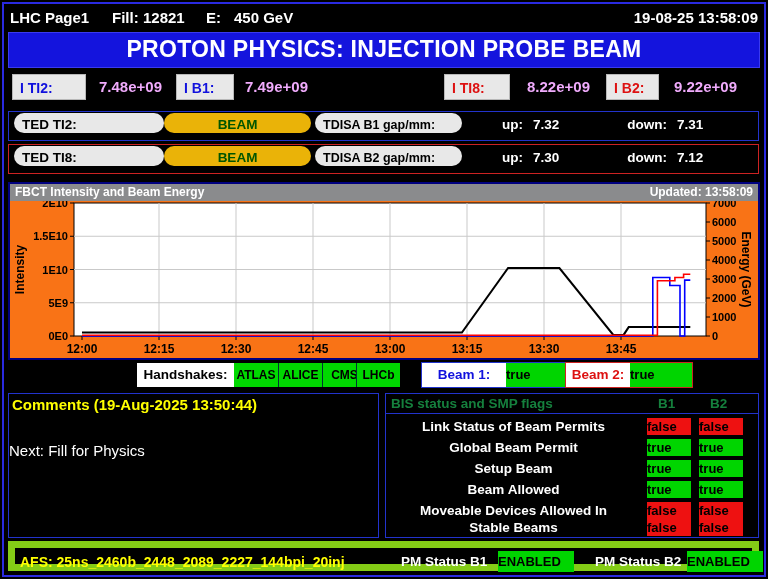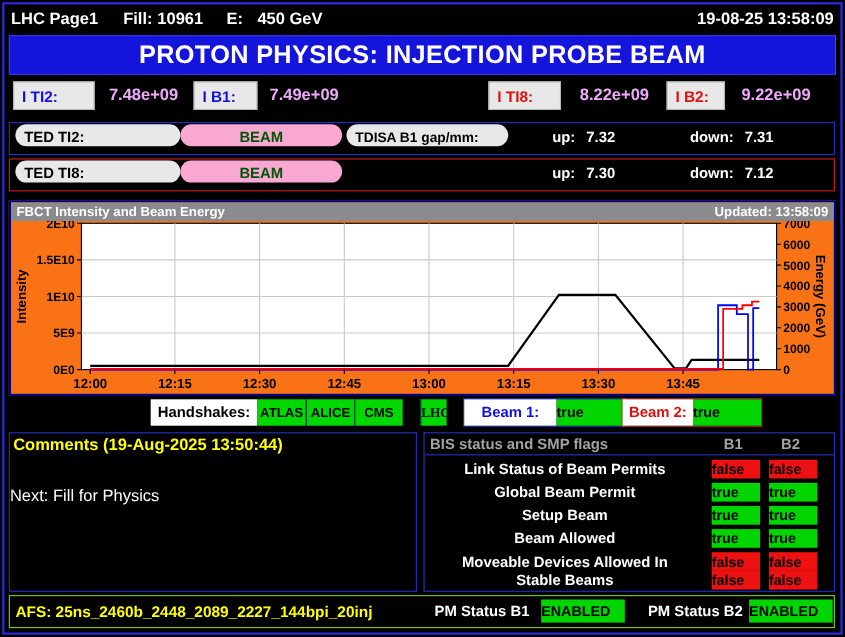--- a/index.html
+++ b/index.html
@@ -18,56 +18,56 @@
   
   .ibox{position:absolute;top:0;height:26px;background:#e8e8e8;border:1px solid #b8b8b8;
         font-size:14px;font-weight:bold;line-height:26px;padding-left:7px;box-sizing:border-box;}
   .ival{position:absolute;top:0;height:26px;color:#f0abfc;font-size:15px;font-weight:bold;line-height:26px;}
   .c-blue{color:#1111dd;}
   .c-red{color:#dd1111;}
   
   .tedrow{position:absolute;left:8px;right:9px;height:28px;background:#000;}
   .ted-cell{position:absolute;top:1px;height:20px;line-height:24px;font-size:13.5px;font-weight:bold;box-sizing:border-box;border-radius:10px;}
   .ted-label{background:#e8e8e8;color:#000;padding-left:8px;}
-  .ted-beam{background:#f9a8d4;color:#005500;text-align:center;}
+  .ted-beam{background:#eab308;color:#005500;text-align:center;}
   .ted-txt{color:#fff;}
   
   .chartpanel{position:absolute;left:8px;top:182px;width:748px;height:174px;background:#f97316;border:2px solid #000080;}
   .chartstrip{position:absolute;left:0;top:0;right:0;height:17px;background:#8a8b8d;color:#fff;
               font-size:12px;font-weight:bold;line-height:17px;}
   
   .hs-label{position:absolute;background:#fff;color:#000;font-size:13.5px;font-weight:bold;text-align:center;}
   .hs-cell{position:absolute;background:#00d900;color:#000;font-size:12px;font-weight:bold;text-align:center;border-left:1px solid #033;box-sizing:border-box;}
   .beam-box{position:absolute;display:flex;}
   .beam-lab{background:#fff;font-size:13.5px;font-weight:bold;text-align:center;}
   .beam-val{background:#00d900;color:#003300;font-size:13.5px;font-weight:bold;text-align:center;}
   
   .commentsbox{position:absolute;left:8px;top:393px;width:371px;height:145px;border:1px solid #2233cc;box-sizing:border-box;}
   .bisbox{position:absolute;left:385px;top:393px;right:9px;height:145px;border:1px solid #2233cc;box-sizing:border-box;}
-  .bis-hdr{position:absolute;left:0;right:0;top:0;height:19px;border-bottom:1px solid #2233cc;color:#a3a3a3;font-size:13.5px;font-weight:bold;line-height:19px;}
+  .bis-hdr{position:absolute;left:0;right:0;top:0;height:19px;border-bottom:1px solid #2233cc;color:#15803d;font-size:13.5px;font-weight:bold;line-height:19px;}
   .bisrow{position:absolute;left:0;right:0;height:20px;}
   .bis-name{position:absolute;left:0;width:255px;color:#fff;font-size:13.5px;line-height:20px;text-align:center;font-weight:bold;}
   .flag{position:absolute;top:1px;width:44px;height:17px;color:#000;font-size:13px;font-weight:bold;text-align:left;line-height:17px;}
   .flag-green{background:#00d500;}
   .flag-red{background:#ee1111;}
   
-  .footerbox{position:absolute;left:8px;right:9px;top:541px;height:30px;border:1px solid #84cc16;box-sizing:border-box;}
+  .footerbox{position:absolute;left:8px;right:9px;top:541px;height:30px;border:7px solid #84cc16;box-sizing:border-box;}
   .pm-label{position:absolute;color:#fff;font-size:13.5px;font-weight:bold;line-height:28px;}
   .pm-flag{position:absolute;top:3px;height:21px;line-height:21px;width:76px;font-size:13px;}
   svg text{font-family:"Liberation Sans",sans-serif;}
 </style>
 </head>
 <body>
 
 <div class="frame"></div>
 
 <div class="hdr">
   <span class="abs" style="left:0;">LHC Page1</span>
   <span class="abs" style="left:102px;">Fill:</span>
-  <span class="abs" style="left:133px;">10961</span>
+  <span class="abs" style="left:133px;">12821</span>
   <span class="abs" style="left:196px;">E:</span>
   <span class="abs" style="left:224px;">450 GeV</span>
   <span class="abs" style="right:0;">19-08-25 13:58:09</span>
 </div>
 
 <div class="titlebar">PROTON PHYSICS: INJECTION PROBE BEAM</div>
 
 <div class="abs" style="left:0;top:74px;width:768px;height:28px;">
   <div class="ibox c-blue" style="left:12px;width:74px;">I TI2:</div>
   <div class="ival" style="left:99px;">7.48e+09</div>
@@ -85,20 +85,21 @@
   <div class="ted-cell ted-label" style="left:306px;width:147px;font-size:12.5px;">TDISA B1 gap/mm:</div>
   <div class="ted-cell ted-txt" style="left:480px;width:34px;text-align:right;">up:</div>
   <div class="ted-cell ted-txt" style="left:524px;">7.32</div>
   <div class="ted-cell ted-txt" style="left:606px;width:52px;text-align:right;">down:</div>
   <div class="ted-cell ted-txt" style="left:668px;">7.31</div>
 </div>
 
 <div class="tedrow" style="top:144px;border:1px solid #cc2222;">
   <div class="ted-cell ted-label" style="left:5px;width:150px;">TED TI8:</div>
   <div class="ted-cell ted-beam" style="left:155px;width:147px;">BEAM</div>
+  <div class="ted-cell ted-label" style="left:306px;width:147px;font-size:12.5px;">TDISA B2 gap/mm:</div>
   <div class="ted-cell ted-txt" style="left:480px;width:34px;text-align:right;">up:</div>
   <div class="ted-cell ted-txt" style="left:524px;">7.30</div>
   <div class="ted-cell ted-txt" style="left:606px;width:52px;text-align:right;">down:</div>
   <div class="ted-cell ted-txt" style="left:668px;">7.12</div>
 </div>
 
 <div class="chartpanel">
   <div class="chartstrip">
     <span class="abs" style="left:5px;">FBCT Intensity and Beam Energy</span>
     <span class="abs" style="right:5px;">Updated: 13:58:09</span>
@@ -163,21 +164,21 @@
       <polyline points="72.0,135.0 642.8,135.0 642.8,76.5 659.8,76.5 659.8,84.5 670.0,84.5 670.0,135.0 674.7,135.0 674.7,79.1 680.3,79.1" fill="none" stroke="#0000ff" stroke-width="1.6"></polyline>
       <polyline points="72.0,134.3 647.4,134.3 647.4,79.8 664.9,79.8 664.9,76.5 673.6,76.5 673.6,73.2 680.3,73.2" fill="none" stroke="#ff0000" stroke-width="1.6"></polyline>
     </svg>
 </div>
 
 <div class="abs" style="left:0;top:362px;width:768px;height:27px;">
   <div class="hs-label" style="left:137px;width:97px;top:1px;height:24px;line-height:24px;">Handshakes:</div>
   <div class="hs-cell" style="left:234px;width:44px;top:1px;height:24px;line-height:24px;border-left:none;">ATLAS</div>
   <div class="hs-cell" style="left:278px;width:44px;top:1px;height:24px;line-height:24px;">ALICE</div>
   <div class="hs-cell" style="left:322px;width:44px;top:1px;height:24px;line-height:24px;">CMS</div>
-  <div class="hs-cell" style="left:382px;width:24px;top:1px;height:24px;line-height:24px;font-family:Liberation Serif, serif;">LHCb</div>
+  <div class="hs-cell" style="left:356px;width:44px;top:1px;height:24px;line-height:24px;">LHCb</div>
 
   <div class="beam-box" style="left:421px;top:0;border:1px solid #2233cc;">
     <div class="beam-lab c-blue" style="width:84px;height:24px;line-height:24px;">Beam 1:</div>
     <div class="beam-val flag flag-green" style="position:static;width:62px;height:24px;line-height:24px;">true</div>
   </div>
   <div class="beam-box" style="left:565px;top:0;border:1px solid #cc2222;">
     <div class="beam-lab c-red" style="width:64px;height:24px;line-height:24px;">Beam 2:</div>
     <div class="beam-val flag flag-green" style="position:static;width:62px;height:24px;line-height:24px;">true</div>
   </div>
 </div>

